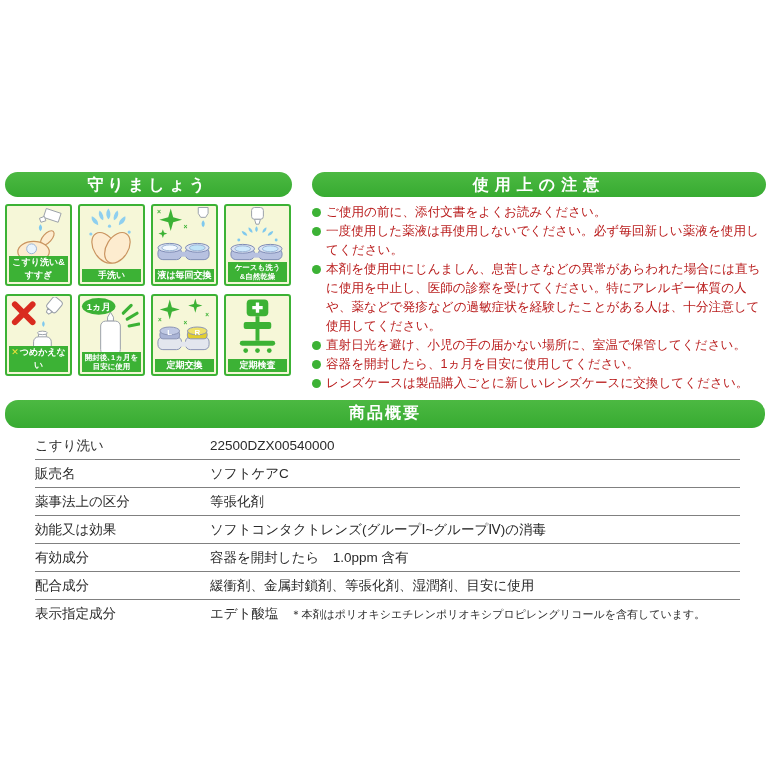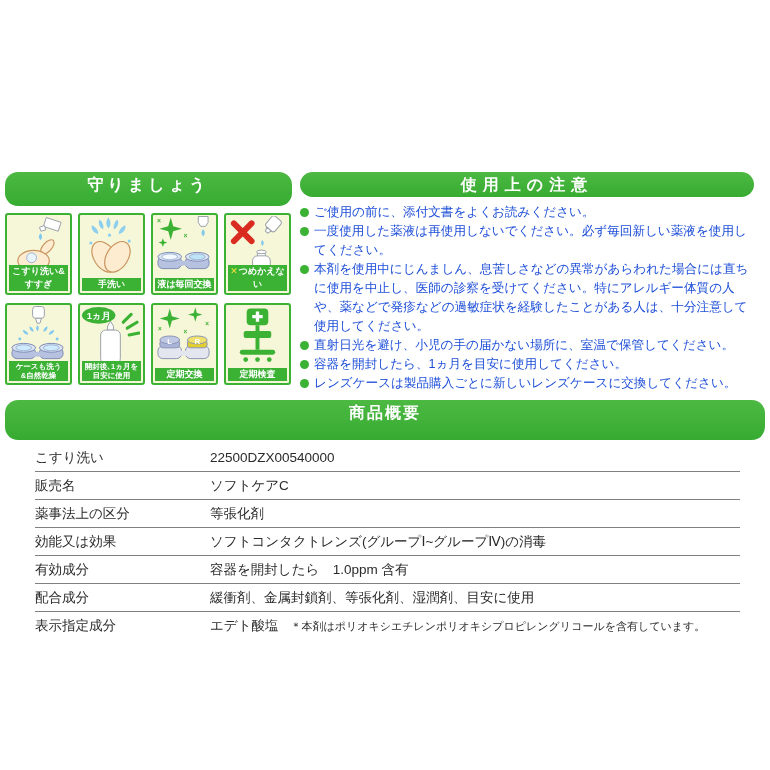--- a/index.html
+++ b/index.html
@@ -2,40 +2,40 @@
 <html><head>
 <meta charset="utf-8">
 <style>
   html,body{margin:0;padding:0;background:#ffffff;}
   .page{position:relative;width:770px;height:770px;background:#fff;overflow:hidden;
         font-family:"Liberation Sans","DejaVu Sans",sans-serif;color:#222;}
   .pill{background:linear-gradient(#4cb942,#37ab31);color:#fff;font-weight:bold;
         text-align:center;border-radius:13px;letter-spacing:4px;}
   
   .rules{position:absolute;left:5px;top:172px;width:287px;}
-  .rules .pill{height:34px;line-height:25px;font-size:16px;}
+  .rules .pill{height:25px;line-height:25px;font-size:16px;}
   .grid{margin-top:7px;display:grid;grid-template-columns:repeat(4,67px);gap:8px 6px;}
   .cell{position:relative;box-sizing:border-box;width:67px;height:82px;
         border:2px solid #3cb235;border-radius:3px;background:#f6f7d8;}
   .cell svg.art{position:absolute;left:1px;top:1px;width:59px;height:60px;}
   .cap{position:absolute;left:2px;right:2px;bottom:2px;background:#3cb235;color:#fff;
        font-weight:bold;font-size:9px;line-height:13px;text-align:center;white-space:pre-line;}
   .cap-sm{font-size:7.5px;line-height:9px;padding:1px 0;}
   .xmark{color:#f2e23a;font-weight:bold;margin-right:1px;}
   
-  .precautions{position:absolute;left:300px;top:172px;width:454px;}
+  .precautions{position:absolute;left:312px;top:172px;width:454px;}
   .precautions .pill{height:25px;line-height:25px;font-size:16px;letter-spacing:6px;}
-  .plist{list-style:none;margin:6px 0 0 0;padding:0;font-size:12.6px;line-height:19px;color:#1d4ed8;}
+  .plist{list-style:none;margin:6px 0 0 0;padding:0;font-size:12.6px;line-height:19px;color:#b91c1c;}
   .plist li{display:flex;}
   .dot{flex:0 0 9px;width:9px;height:9px;border-radius:50%;background:#3cb235;margin:5px 5px 0 0;}
   .ptext{flex:1;}
   
   .overview{position:absolute;left:5px;top:400px;width:760px;}
   .overview .bar{background:linear-gradient(#4cb942,#37ab31);color:#fff;font-weight:bold;
-                 font-size:16px;height:40px;line-height:26px;text-align:center;
+                 font-size:16px;height:28px;line-height:26px;text-align:center;
                  border-radius:13px;letter-spacing:2px;}
   .table{margin-top:4px;}
   .trow{display:flex;align-items:center;height:27px;margin:0 25px 0 30px;
         border-bottom:1px solid #808080;font-size:13.5px;color:#2a2a2a;}
   .trow.last{border-bottom:none;justify-content:space-between;}
   .tlabel{flex:0 0 175px;}
   .tvalue{flex:1;display:flex;align-items:baseline;}
   .tnote{font-size:11px;margin-left:12px;color:#2a2a2a;}
 </style>
 </head>
@@ -104,40 +104,20 @@
             <ellipse cx="44" cy="41" rx="12" ry="4.5" fill="#dde4f2"></ellipse>
             <ellipse cx="16" cy="41" rx="8" ry="3" fill="#f3f9ff" stroke="#9ab4d4"></ellipse>
             <ellipse cx="44" cy="41" rx="8" ry="3" fill="#bfe3f7" stroke="#9ab4d4"></ellipse>
           </g>
         </svg>
         <div class="cap">液は毎回交換</div>
       </div>
 
       <div class="cell">
         <svg class="art" viewBox="0 0 60 60">
-          <g transform="rotate(40 46 9)">
-            <rect x="40" y="0" width="12" height="14" rx="3" fill="#ffffff" stroke="#9aa0a8"></rect>
-            <path d="M43 14 h6 l-1.5 4 h-3 z" fill="#ffffff" stroke="#9aa0a8"></path>
-          </g>
-          <path d="M36 24c1.8 2 1.8 4.2 0 6c-1.8-1.8-1.8-4 0-6z" fill="#7fc9ee"></path>
-          <g fill="#ffffff" stroke="#9aa0a8" stroke-width="1">
-            <rect x="31" y="36" width="8" height="6" rx="1"></rect>
-            <rect x="26" y="40" width="18" height="18" rx="5"></rect>
-            <ellipse cx="35" cy="36" rx="5" ry="1.8"></ellipse>
-          </g>
-          <g stroke="#d92b1f" stroke-width="6" stroke-linecap="round">
-            <path d="M7 7 L25 25"></path>
-              <path d="M25 7 L7 25"></path>
-          </g>
-        </svg>
-        <div class="cap"><span class="xmark">✕</span><span>つめかえない</span></div>
-      </div>
-
-      <div class="cell">
-        <svg class="art" viewBox="0 0 60 60">
           <g fill="#ffffff" stroke="#9aa0a8" stroke-width="1">
             <rect x="25" y="0" width="12" height="12" rx="3"></rect>
             <path d="M28 12 h6 l-1.5 5 h-3 z"></path>
           </g>
           <g fill="#7fc9ee">
             <path d="M30 19c1.8 2 1.8 4.2 0 6c-1.8-1.8-1.8-4 0-6z"></path>
             <path d="M22 20c2.6 1 4 3 4 5.6c-2.8-.6-4.6-3-4-5.6z"></path>
             <path d="M40 20c-2.6 1-4 3-4 5.6c2.8-.6 4.6-3 4-5.6z"></path>
             <path d="M15 24c3 .4 5 2 5.6 4.6c-3 .2-5.4-1.8-5.6-4.6z"></path>
             <path d="M47 24c-3 .4-5 2-5.6 4.6c3 .2 5.4-1.8 5.6-4.6z"></path>
@@ -149,20 +129,40 @@
             <rect x="32" y="42" width="24" height="11" rx="5" fill="#b7c1e0"></rect>
             <rect x="25" y="46" width="10" height="5" fill="#b7c1e0" stroke="none"></rect>
             <ellipse cx="16" cy="42" rx="12" ry="4.5" fill="#dde4f2"></ellipse>
             <ellipse cx="44" cy="42" rx="12" ry="4.5" fill="#dde4f2"></ellipse>
             <ellipse cx="16" cy="42" rx="8" ry="3" fill="#cfeafc" stroke="#9ab4d4"></ellipse>
             <ellipse cx="44" cy="42" rx="8" ry="3" fill="#cfeafc" stroke="#9ab4d4"></ellipse>
           </g>
         </svg>
         <div class="cap cap-sm">ケースも洗う
 &amp;自然乾燥</div>
+      </div>
+
+      <div class="cell">
+        <svg class="art" viewBox="0 0 60 60">
+          <g transform="rotate(40 46 9)">
+            <rect x="40" y="0" width="12" height="14" rx="3" fill="#ffffff" stroke="#9aa0a8"></rect>
+            <path d="M43 14 h6 l-1.5 4 h-3 z" fill="#ffffff" stroke="#9aa0a8"></path>
+          </g>
+          <path d="M36 24c1.8 2 1.8 4.2 0 6c-1.8-1.8-1.8-4 0-6z" fill="#7fc9ee"></path>
+          <g fill="#ffffff" stroke="#9aa0a8" stroke-width="1">
+            <rect x="31" y="36" width="8" height="6" rx="1"></rect>
+            <rect x="26" y="40" width="18" height="18" rx="5"></rect>
+            <ellipse cx="35" cy="36" rx="5" ry="1.8"></ellipse>
+          </g>
+          <g stroke="#d92b1f" stroke-width="6" stroke-linecap="round">
+            <path d="M7 7 L25 25"></path>
+              <path d="M25 7 L7 25"></path>
+          </g>
+        </svg>
+        <div class="cap"><span class="xmark">✕</span><span>つめかえない</span></div>
       </div>
 
       <div class="cell">
         <svg class="art" viewBox="0 0 60 60">
           <g stroke="#3cb235" stroke-width="3.2" stroke-linecap="round">
             <path d="M43 16 L51 8"></path>
               <path d="M47 22 L57 16"></path>
               <path d="M49 29 L59 27"></path>
           </g>
           <g fill="#ffffff" stroke="#9aa0a8" stroke-width="1">

